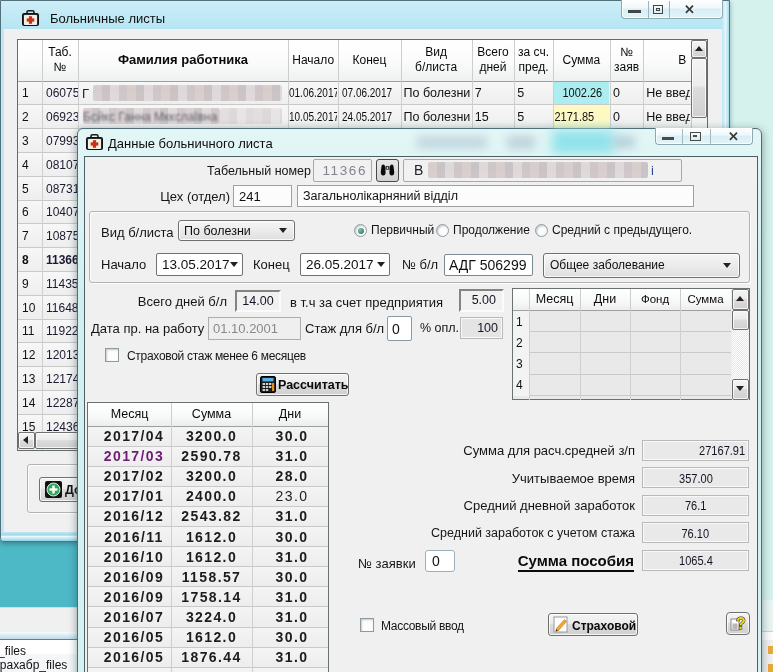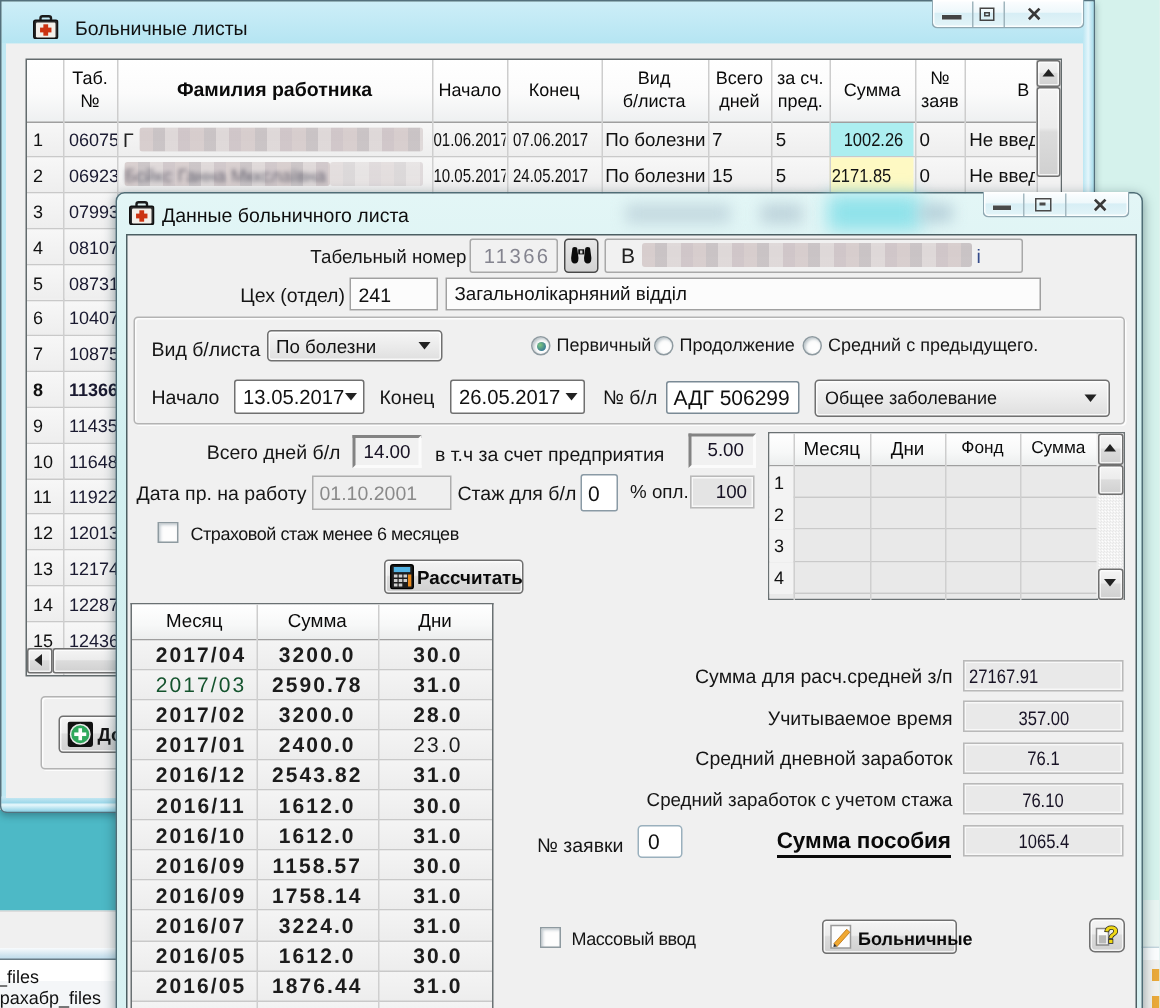--- a/index.html
+++ b/index.html
@@ -313,21 +313,21 @@
 <div class="cell" style="left:88px;top:403px;width:83px;height:22.5px;font-size:12.5px;color:#0a0a0a;display:flex;align-items:center;justify-content:center">Месяц</div>
 <div class="cell" style="left:171px;top:403px;width:81px;height:22.5px;font-size:12.5px;color:#0a0a0a;display:flex;align-items:center;justify-content:center">Сумма</div>
 <div class="cell" style="left:252px;top:403px;width:76px;height:22.5px;font-size:12.5px;color:#0a0a0a;display:flex;align-items:center;justify-content:center">Дни</div>
 <div class="a" style="left:88px;top:426.5px;width:240px;height:19.1px;background:linear-gradient(#f4f4f4,#ededed)"></div>
 <div class="a" style="left:88px;top:445.6px;width:240px;height:1px;background:#c9c9c9"></div>
 <div class="cell" style="left:88px;top:426.5px;width:83px;height:19.1px;padding-left:9px;font-size:14px;font-weight:bold;letter-spacing:1.4px;color:#1c1c1c;display:flex;align-items:center;justify-content:center">2017/04</div>
 <div class="cell" style="left:171px;top:426.5px;width:81px;height:19.1px;font-size:14px;font-weight:bold;letter-spacing:1.4px;color:#1c1c1c;display:flex;align-items:center;justify-content:center">3200.0</div>
 <div class="cell" style="left:252px;top:426.5px;width:76px;height:19.1px;padding-left:4px;font-size:14px;font-weight:bold;letter-spacing:1.4px;color:#1c1c1c;display:flex;align-items:center;justify-content:center">30.0</div>
 <div class="a" style="left:88px;top:446.6px;width:240px;height:19.1px;background:linear-gradient(#f4f4f4,#ededed)"></div>
 <div class="a" style="left:88px;top:465.7px;width:240px;height:1px;background:#c9c9c9"></div>
-<div class="cell" style="left:88px;top:446.6px;width:83px;height:19.1px;padding-left:9px;font-size:14px;font-weight:normal;letter-spacing:1.4px;color:#14532d;display:flex;align-items:center;justify-content:center">2017/03</div>
+<div class="cell" style="left:88px;top:446.6px;width:83px;height:19.1px;padding-left:9px;font-size:14px;font-weight:bold;letter-spacing:1.4px;color:#701a75;display:flex;align-items:center;justify-content:center">2017/03</div>
 <div class="cell" style="left:171px;top:446.6px;width:81px;height:19.1px;font-size:14px;font-weight:bold;letter-spacing:1.4px;color:#1c1c1c;display:flex;align-items:center;justify-content:center">2590.78</div>
 <div class="cell" style="left:252px;top:446.6px;width:76px;height:19.1px;padding-left:4px;font-size:14px;font-weight:bold;letter-spacing:1.4px;color:#1c1c1c;display:flex;align-items:center;justify-content:center">31.0</div>
 <div class="a" style="left:88px;top:466.7px;width:240px;height:19.1px;background:linear-gradient(#f4f4f4,#ededed)"></div>
 <div class="a" style="left:88px;top:485.8px;width:240px;height:1px;background:#c9c9c9"></div>
 <div class="cell" style="left:88px;top:466.7px;width:83px;height:19.1px;padding-left:9px;font-size:14px;font-weight:bold;letter-spacing:1.4px;color:#1c1c1c;display:flex;align-items:center;justify-content:center">2017/02</div>
 <div class="cell" style="left:171px;top:466.7px;width:81px;height:19.1px;font-size:14px;font-weight:bold;letter-spacing:1.4px;color:#1c1c1c;display:flex;align-items:center;justify-content:center">3200.0</div>
 <div class="cell" style="left:252px;top:466.7px;width:76px;height:19.1px;padding-left:4px;font-size:14px;font-weight:bold;letter-spacing:1.4px;color:#1c1c1c;display:flex;align-items:center;justify-content:center">28.0</div>
 <div class="a" style="left:88px;top:486.8px;width:240px;height:19.1px;background:linear-gradient(#f4f4f4,#ededed)"></div>
 <div class="a" style="left:88px;top:505.9px;width:240px;height:1px;background:#c9c9c9"></div>
 <div class="cell" style="left:88px;top:486.8px;width:83px;height:19.1px;padding-left:9px;font-size:14px;font-weight:bold;letter-spacing:1.4px;color:#1c1c1c;display:flex;align-items:center;justify-content:center">2017/01</div>
@@ -410,21 +410,21 @@
 <div class="a" style="left:630px;top:310.0px;width:1px;height:89.0px;background:#cfcfcf"></div>
 <div class="a" style="left:680px;top:310.0px;width:1px;height:89.0px;background:#cfcfcf"></div>
 <div class="a" style="left:732px;top:288.5px;width:17px;height:111.5px;background:repeating-conic-gradient(#ffffff 0% 25%, #e7e7e7 0% 50%) 0 0/2px 2px"></div>
 <div class="a btn7" style="left:732px;top:288.5px;width:17px;height:21px;border-radius:2px"></div>
 <div class="uarr" style="left:736px;top:295.5px"></div>
 <div class="a btn7" style="left:732px;top:310.0px;width:17px;height:20px;border-radius:2px"></div>
 <div class="a btn7" style="left:732px;top:378.5px;width:17px;height:21px;border-radius:2px"></div>
 <div class="carr" style="left:736px;top:386px"></div>
 <div class="lbl" style="right:138px;top:443.0px;font-size:13px">Сумма для расч.средней з/п</div>
 <div class="a flat" style="left:642px;top:439.5px;width:107px;height:21px"></div>
-<div class="a num nw" style="left:642px;top:443.0px;width:118px;text-align:left"><span class="sqz">27167.91</span></div>
+<div class="a num nw" style="left:642px;top:443.0px;width:107px;text-align:right"><span class="sqz">27167.91</span></div>
 <div class="lbl" style="right:138px;top:470.5px;font-size:13px">Учитываемое время</div>
 <div class="a flat" style="left:642px;top:467.0px;width:107px;height:21px"></div>
 <div class="a num nw" style="left:642px;top:470.5px;width:107px;text-align:center"><span class="sqz">357.00</span></div>
 <div class="lbl" style="right:138px;top:498.0px;font-size:13px">Средний дневной заработок</div>
 <div class="a flat" style="left:642px;top:494.5px;width:107px;height:21px"></div>
 <div class="a num nw" style="left:642px;top:498.0px;width:107px;text-align:center"><span class="sqz">76.1</span></div>
 <div class="lbl" style="right:138px;top:525.5px;font-size:12.5px">Средний заработок с учетом стажа</div>
 <div class="a flat" style="left:642px;top:522.0px;width:107px;height:21px"></div>
 <div class="a num nw" style="left:642px;top:525.5px;width:107px;text-align:center"><span class="sqz">76.10</span></div>
 <div class="a flat" style="left:642px;top:549.5px;width:107px;height:21px"></div>
@@ -434,18 +434,18 @@
 <div class="a winp" style="left:425px;top:550px;width:30px;height:22px;border-color:#9ab0bd;border-radius:3px"></div>
 <div class="a nw" style="left:432px;top:553px;font-size:14px;color:#111">0</div>
 <div class="a" style="left:360px;top:618px;width:14px;height:14px;background:#fdfdfd;border:1px solid #8e9aa0;box-shadow:inset 1px 1px 2px rgba(120,140,150,.45)"></div>
 <div class="lbl" style="left:381px;top:619px;font-size:12px;letter-spacing:-0.3px">Массовый ввод</div>
 <div class="a btn7" style="left:548px;top:613px;width:90px;height:23px"></div>
 <svg class="a" style="left:553px;top:616px" width="17" height="17" viewBox="0 0 17 17">
 <rect x="1" y="1" width="13" height="15" fill="#fdfdfd" stroke="#9a9a9a"></rect>
 <path d="M3 13 L11.5 3.5 L13.5 5.5 L5 15 Z" fill="#f0a830" stroke="#c07818" stroke-width="0.6"></path>
 <path d="M3 13 L5 15 L2.6 15.4 Z" fill="#333"></path>
 </svg>
-<div class="a nw" style="left:572px;top:619px;font-size:12px;font-weight:bold;color:#0a0a0a">Больничные</div>
+<div class="a nw" style="left:572px;top:619px;font-size:12px;font-weight:bold;color:#0a0a0a">Страховой</div>
 <div class="a btn7" style="left:726px;top:612px;width:24px;height:23px;border-radius:4px"></div>
 <svg class="a" style="left:729px;top:614px" width="19" height="19" viewBox="0 0 19 19">
 <rect x="2" y="5" width="8" height="11" fill="#fdfdfd" stroke="#8a8a8a"></rect>
 <rect x="3.5" y="9.5" width="5" height="5.5" fill="#b8b8b8"></rect>
 <text x="7" y="14.5" font-family="Liberation Sans" font-size="16" font-weight="bold" fill="#f0d816" stroke="#1a1a1a" stroke-width="1" style="paint-order:stroke">?</text>
 </svg>
 </body></html>

